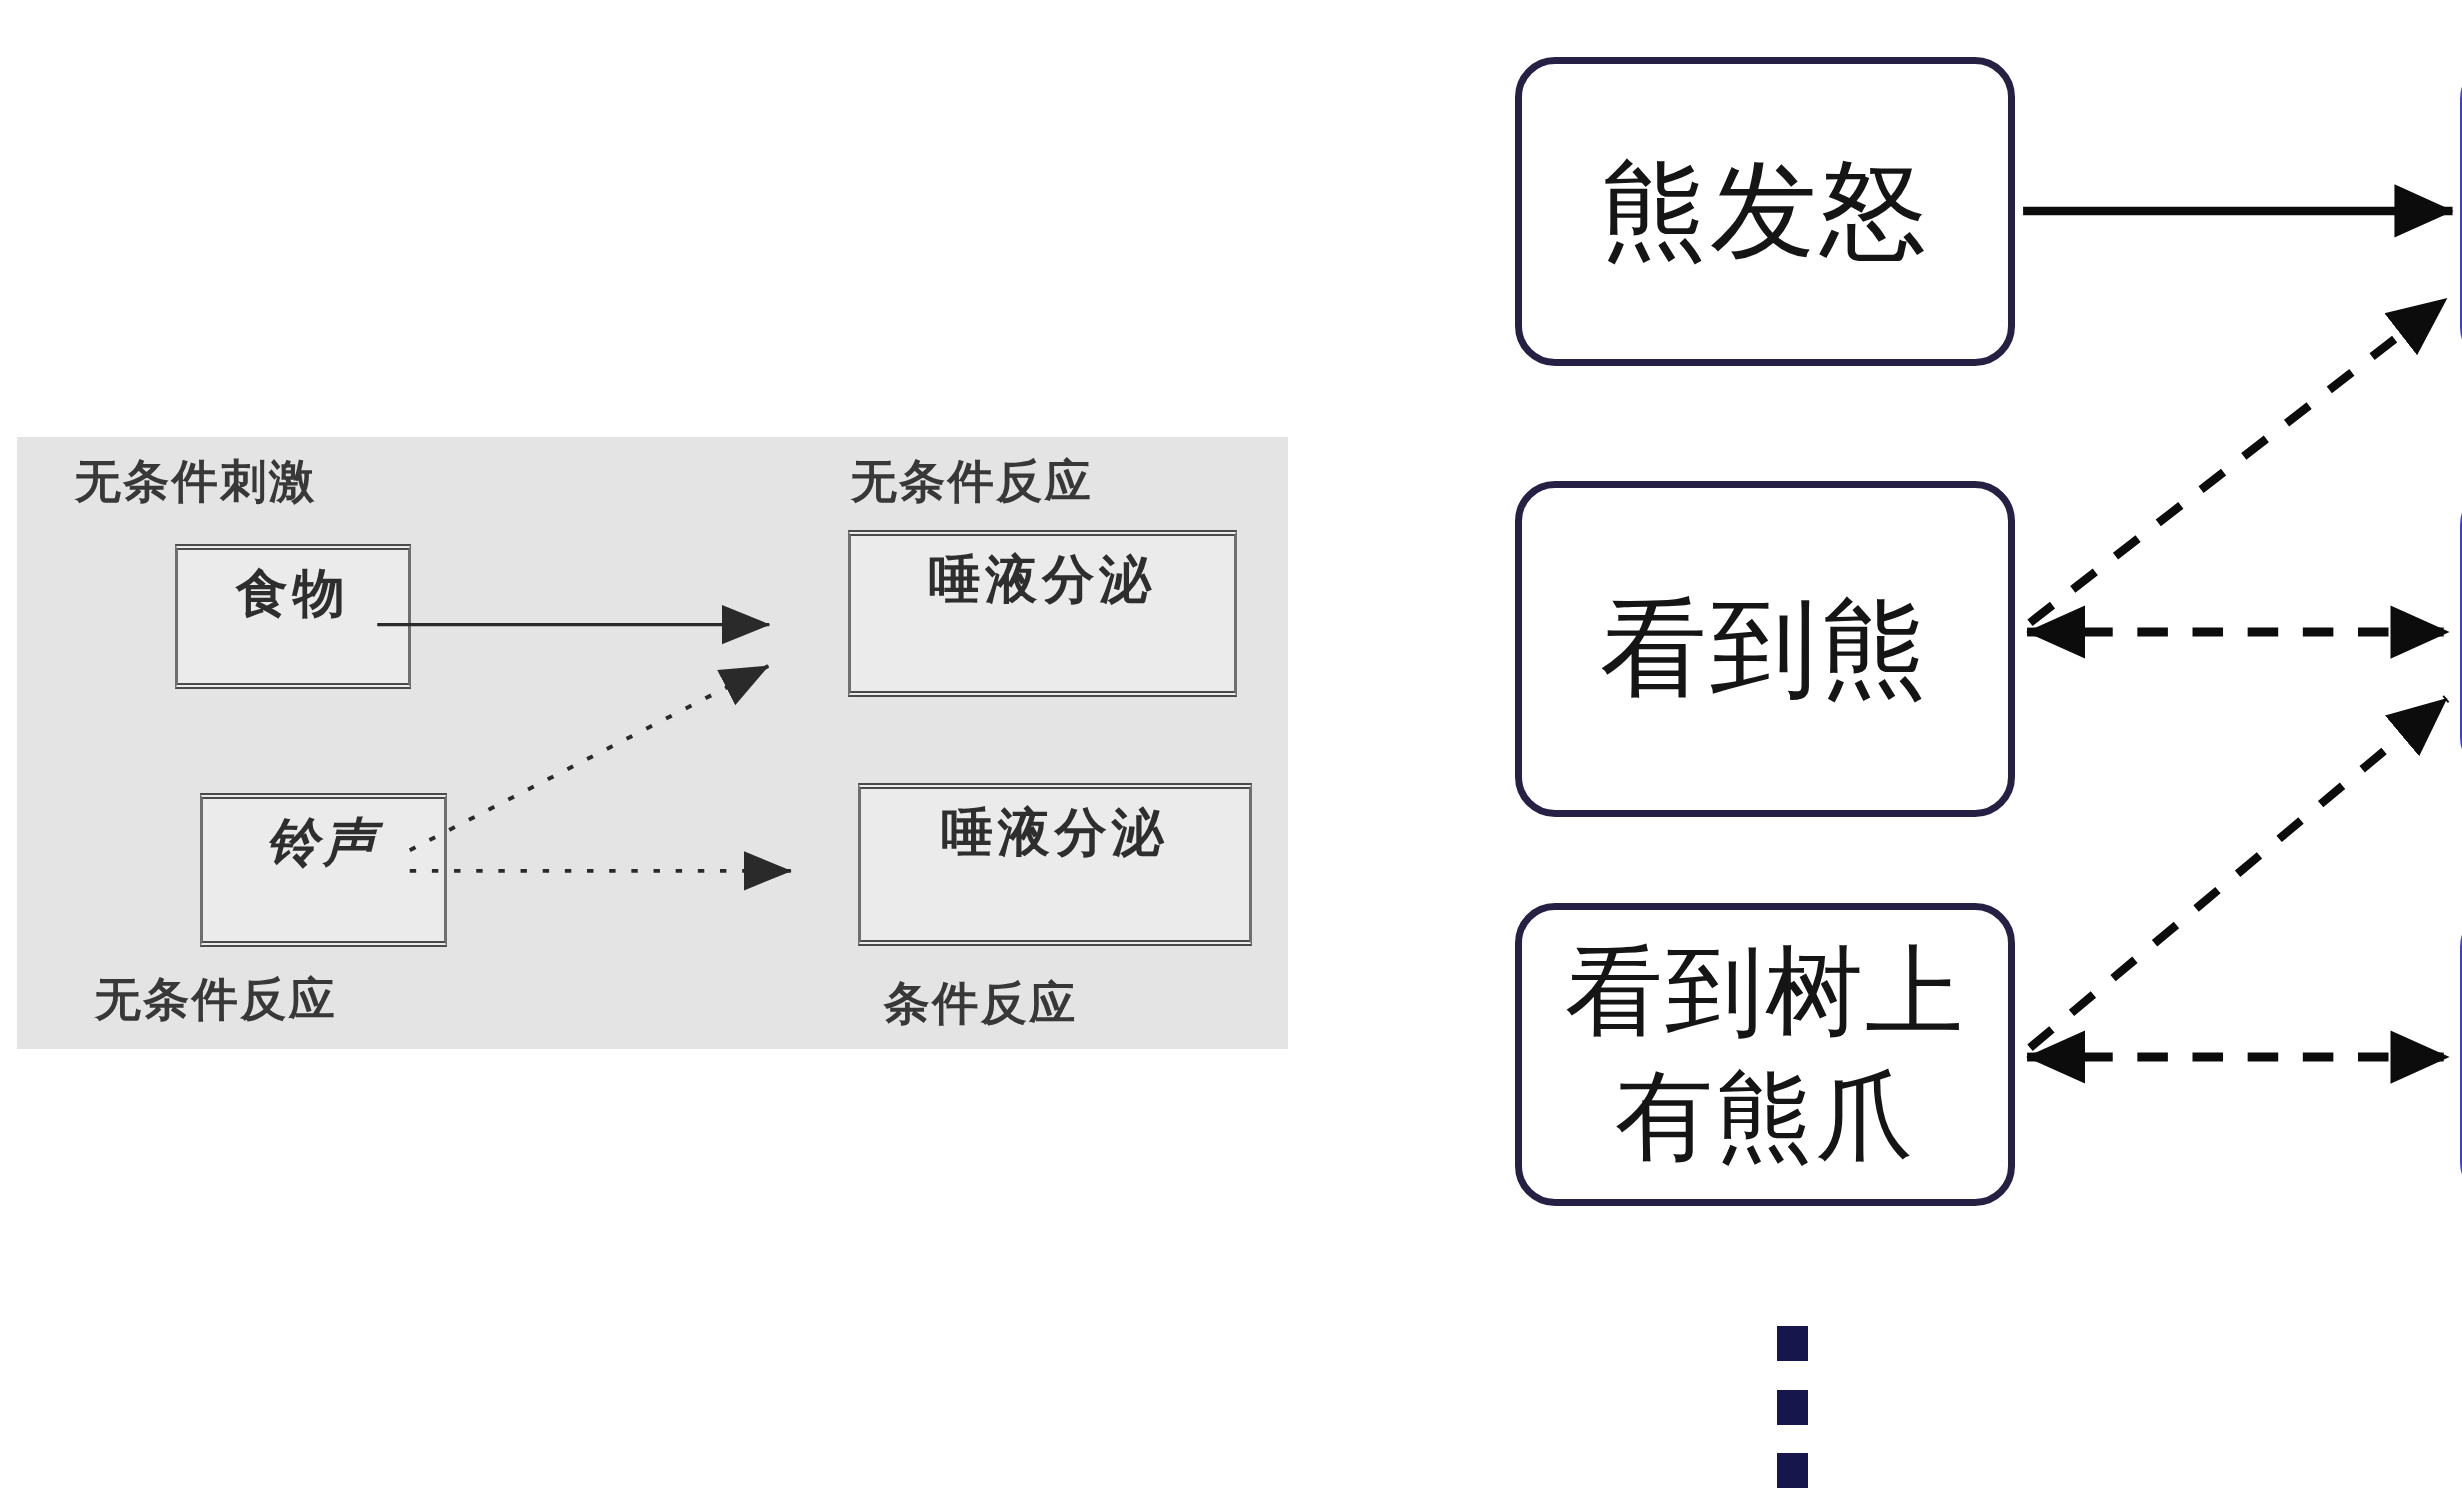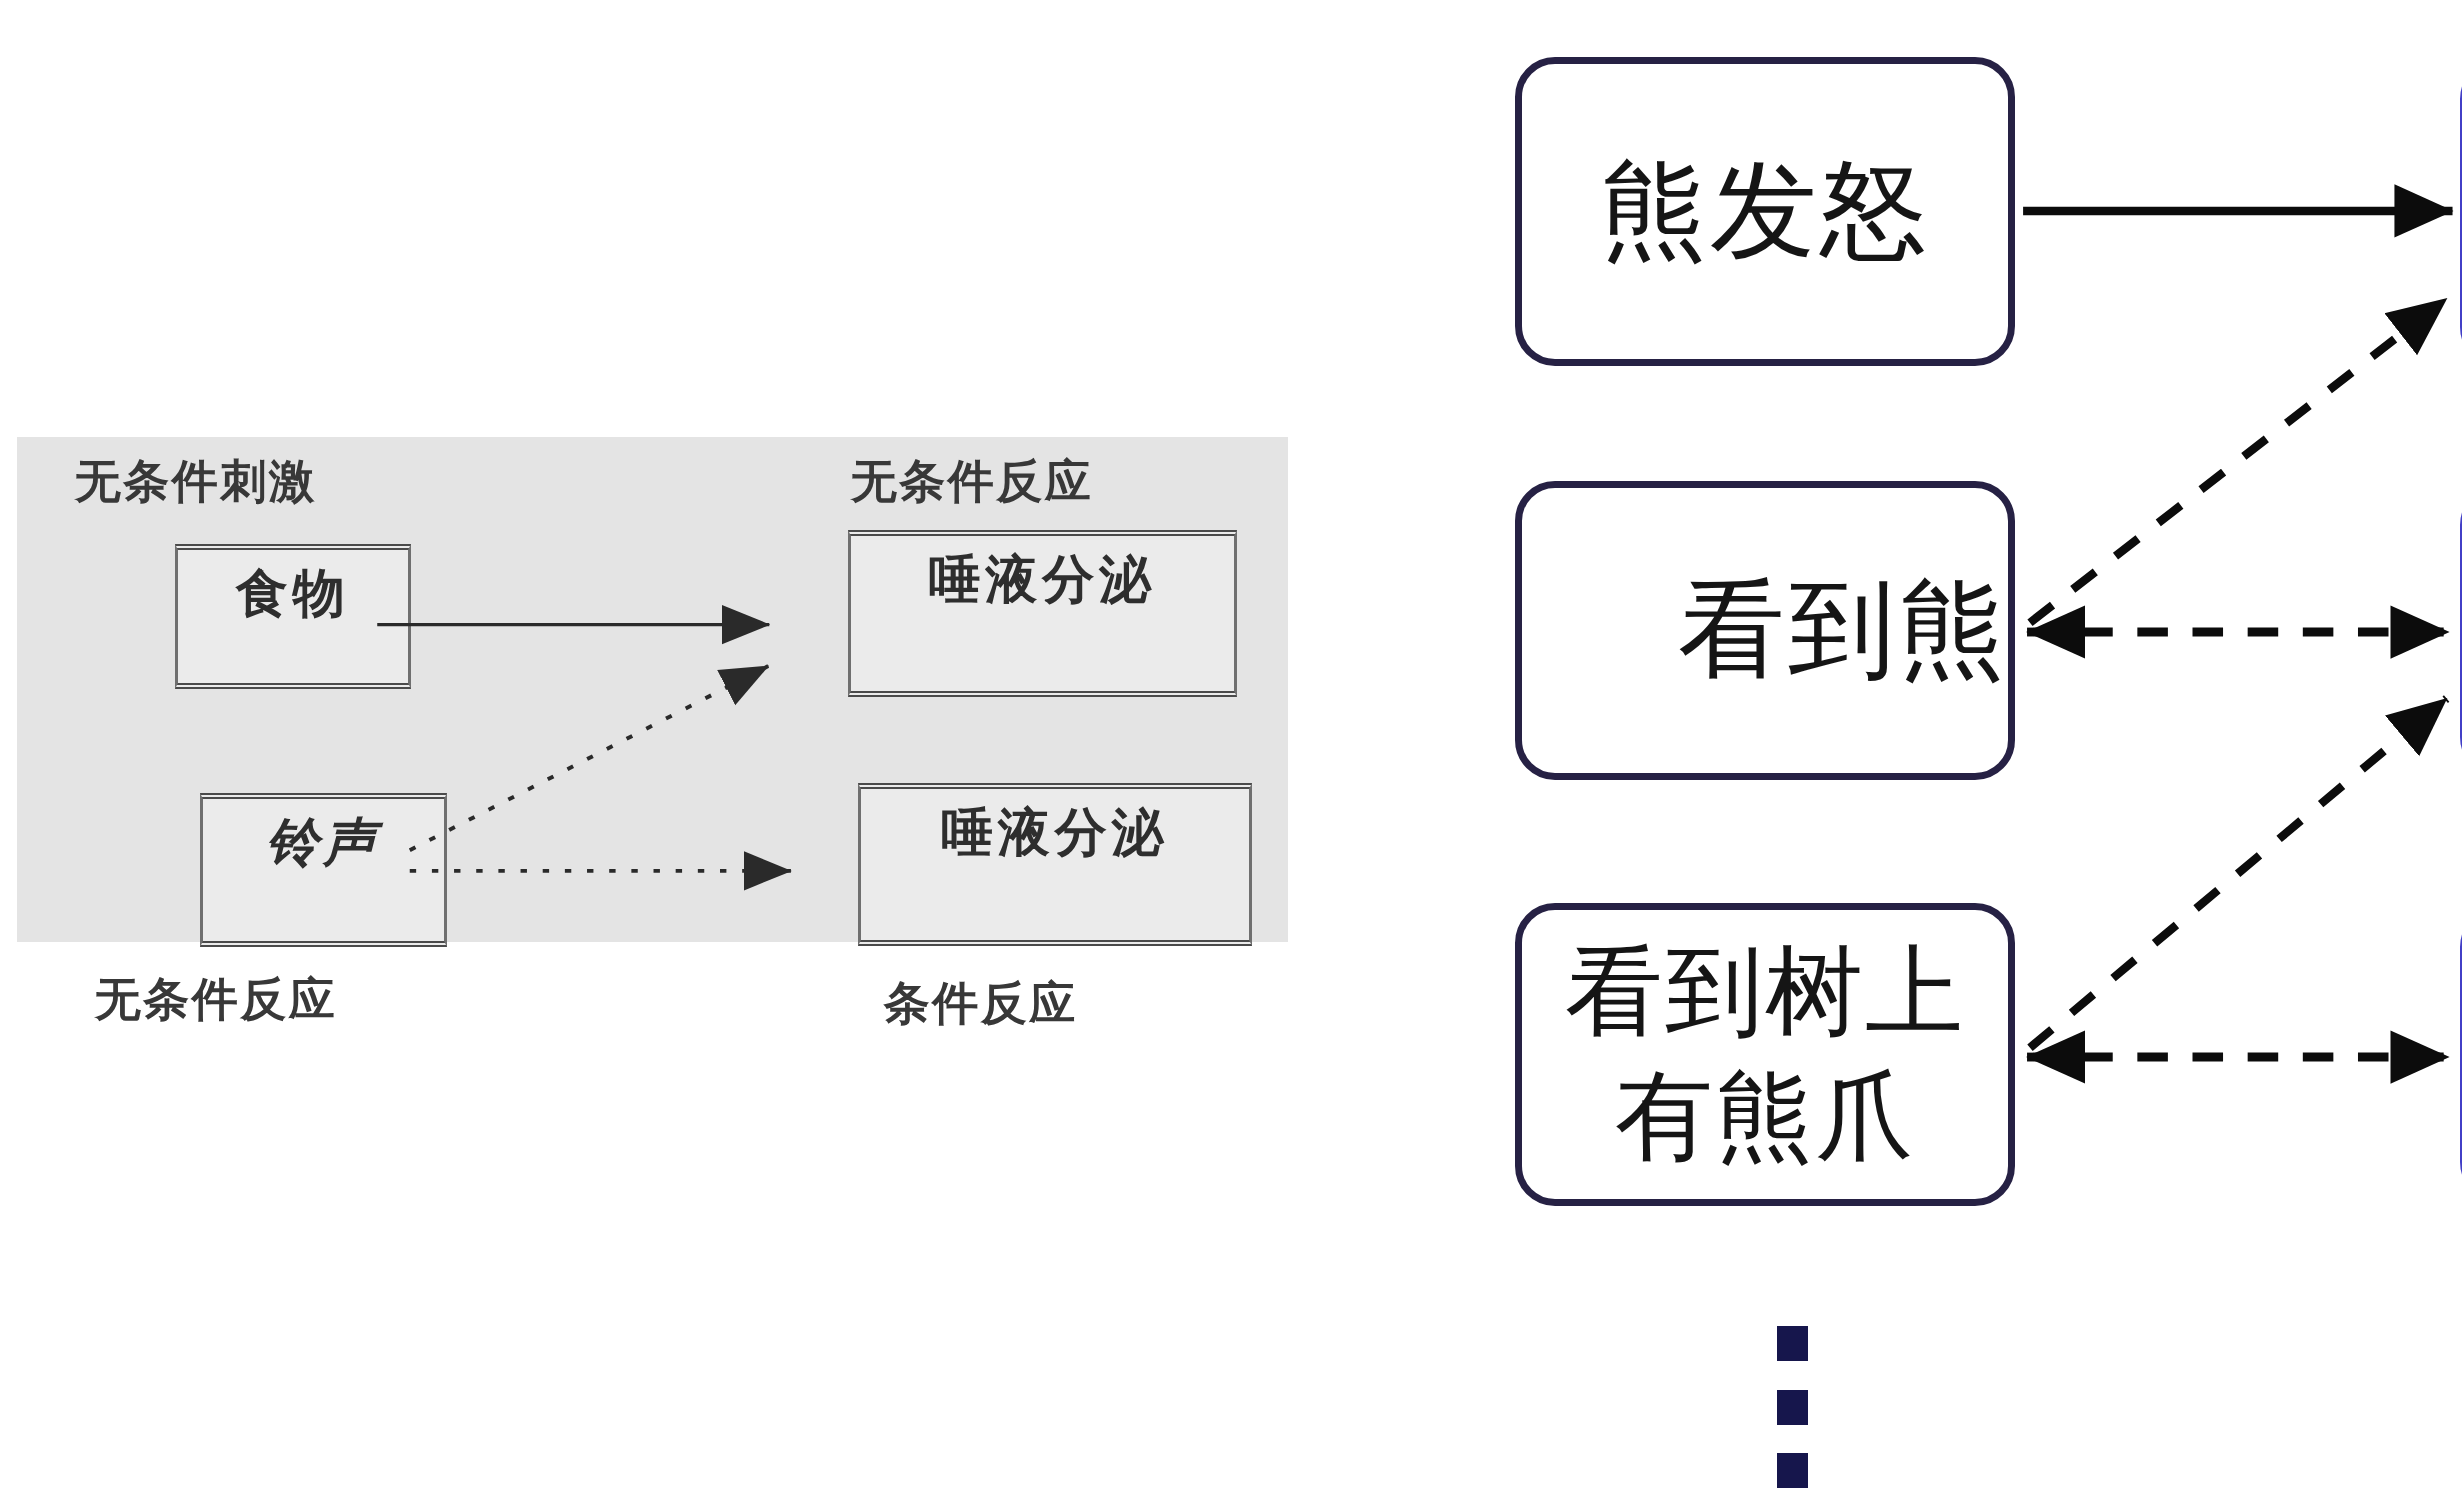--- a/index.html
+++ b/index.html
@@ -5,21 +5,21 @@
   :root{
     --panel-bg:#e4e4e4; --left-box-bg:#ebebeb; --left-border:#4a4a4a; --left-arrow:#2a2a2a;
     --stimulus-border:#262144; --value-border:#423fc7; --right-arrow:#0c0c0c;
     --ribbon-top:#433dc2; --ribbon-bottom:#2e2ee9; --dots-left:#16164c; --dots-right:#3737d8;
   }
   html,body{margin:0;padding:0;background:#fff;}
   #stage{position:relative;width:3306px;height:1498px;background:#fff;overflow:hidden;
          font-family:"Liberation Sans",sans-serif;}
 
   
-  #pavlov{position:absolute;left:16.7px;top:437px;width:1271px;height:505px;background:var(--panel-bg);}
+  #pavlov{position:absolute;left:16.7px;top:437px;width:1271px;height:612px;background:var(--panel-bg);}
   .plabel{position:absolute;font-size:46px;font-weight:600;color:#383838;letter-spacing:2.5px;white-space:nowrap;}
   #lbl-ucs{left:58px;top:13.8px;}
   #lbl-ucr{left:834px;top:13.8px;}
   #lbl-cs{left:78px;top:532px;}
   #lbl-cr{left:867px;top:536px;font-family:Liberation Serif, serif;}
   .pbox{position:absolute;background:var(--left-box-bg);box-sizing:border-box;
         border-left:3px solid #6f6f6f;border-right:3px solid #6f6f6f;
         border-top:6.9px double var(--left-border);border-bottom:6.9px double var(--left-border);
         text-align:center;padding-top:8.9px;font-size:52px;font-weight:600;color:#2e2e2e;letter-spacing:4.9px;margin-left:40px;}
   #box-food{left:118px;top:107px;width:236px;height:145px;}
@@ -29,21 +29,21 @@
 
   
   .rbox,.vbox{position:absolute;background:#fff;box-sizing:border-box;border-radius:40px;
         display:flex;align-items:center;justify-content:center;text-align:center;}
   .rbox{border:7.4px solid var(--stimulus-border);}
   .vbox{border:6.9px solid var(--value-border);}
   .rtext{font-family:"Liberation Serif",serif;font-size:107px;color:#151515;letter-spacing:3px;white-space:nowrap;}
   .rtext.two-line{font-size:98px;line-height:1.27;letter-spacing:2px;}
   #box-bear{left:1515px;top:57px;width:500px;height:309px;}
   #box-reward{left:2460px;top:59px;width:494px;height:308px;}
-  #box-seebear{left:1515px;top:481px;width:500px;height:299px;justify-content:flex-end;}
+  #box-seebear{left:1515px;top:481px;width:500px;height:336px;}
   #box-vsprime{left:2460px;top:485px;width:494px;height:292px;}
   #box-claws{left:1515px;top:903px;width:500px;height:303px;}
   #box-vs{left:2460px;top:907px;width:494px;height:295px;}
 
   
   #overlay{position:absolute;left:0;top:0;width:3306px;height:1498px;pointer-events:none;}
   .lp{stroke:var(--left-arrow);fill:none;}
   .rp{stroke:var(--right-arrow);fill:none;}
   .mfill-left{fill:var(--left-arrow);}
   .mfill-right{fill:var(--right-arrow);}

